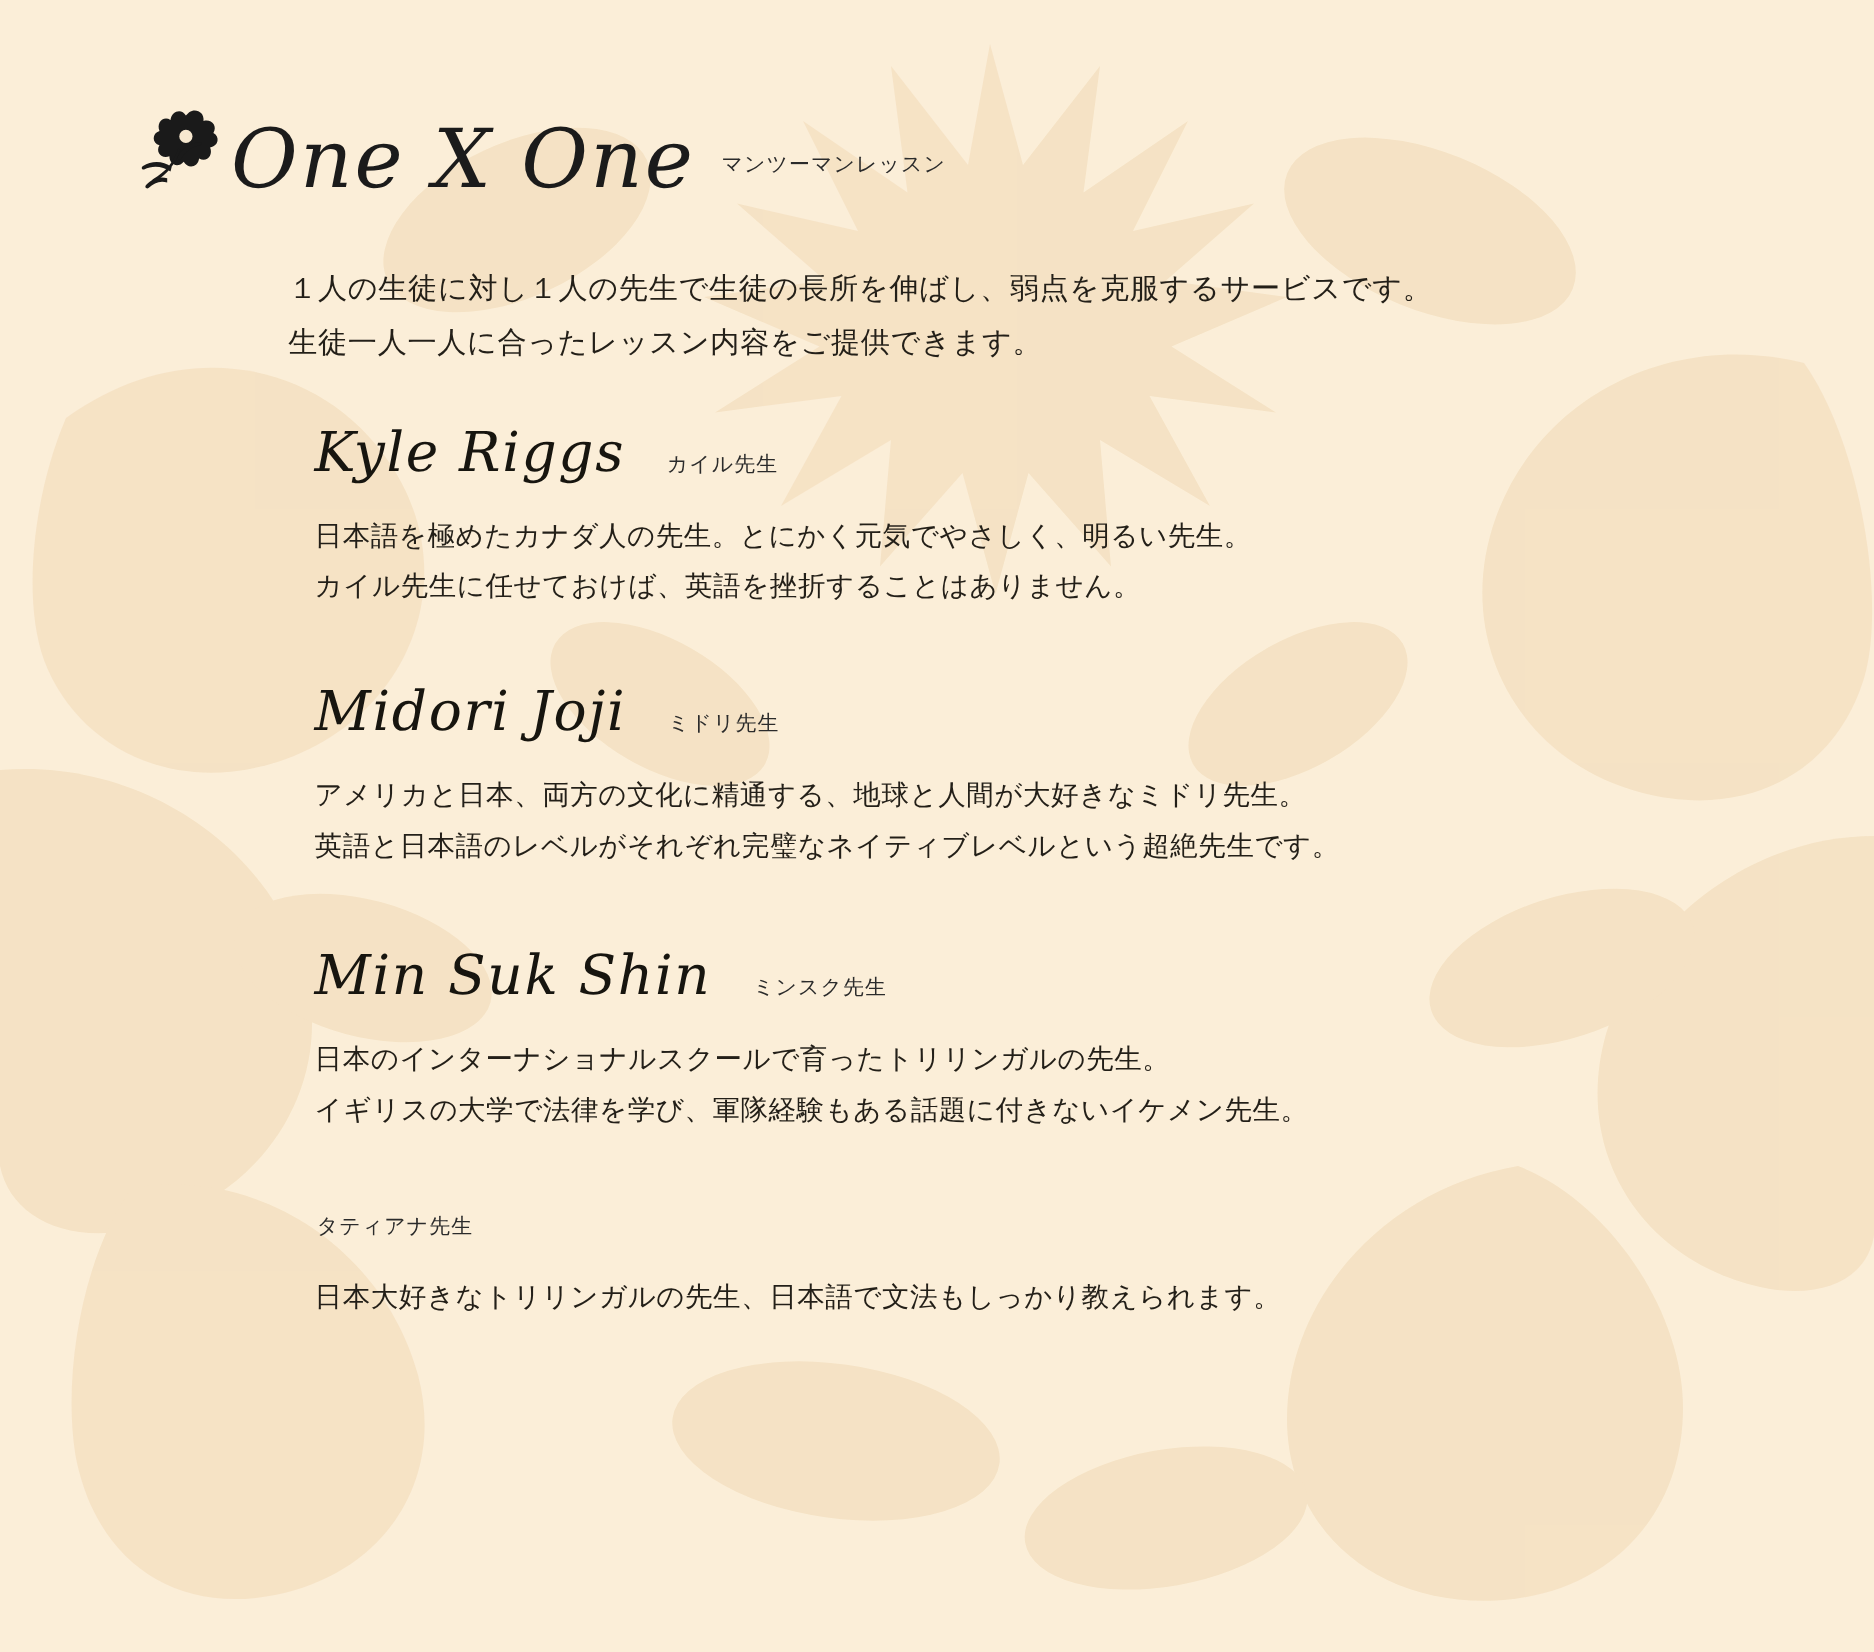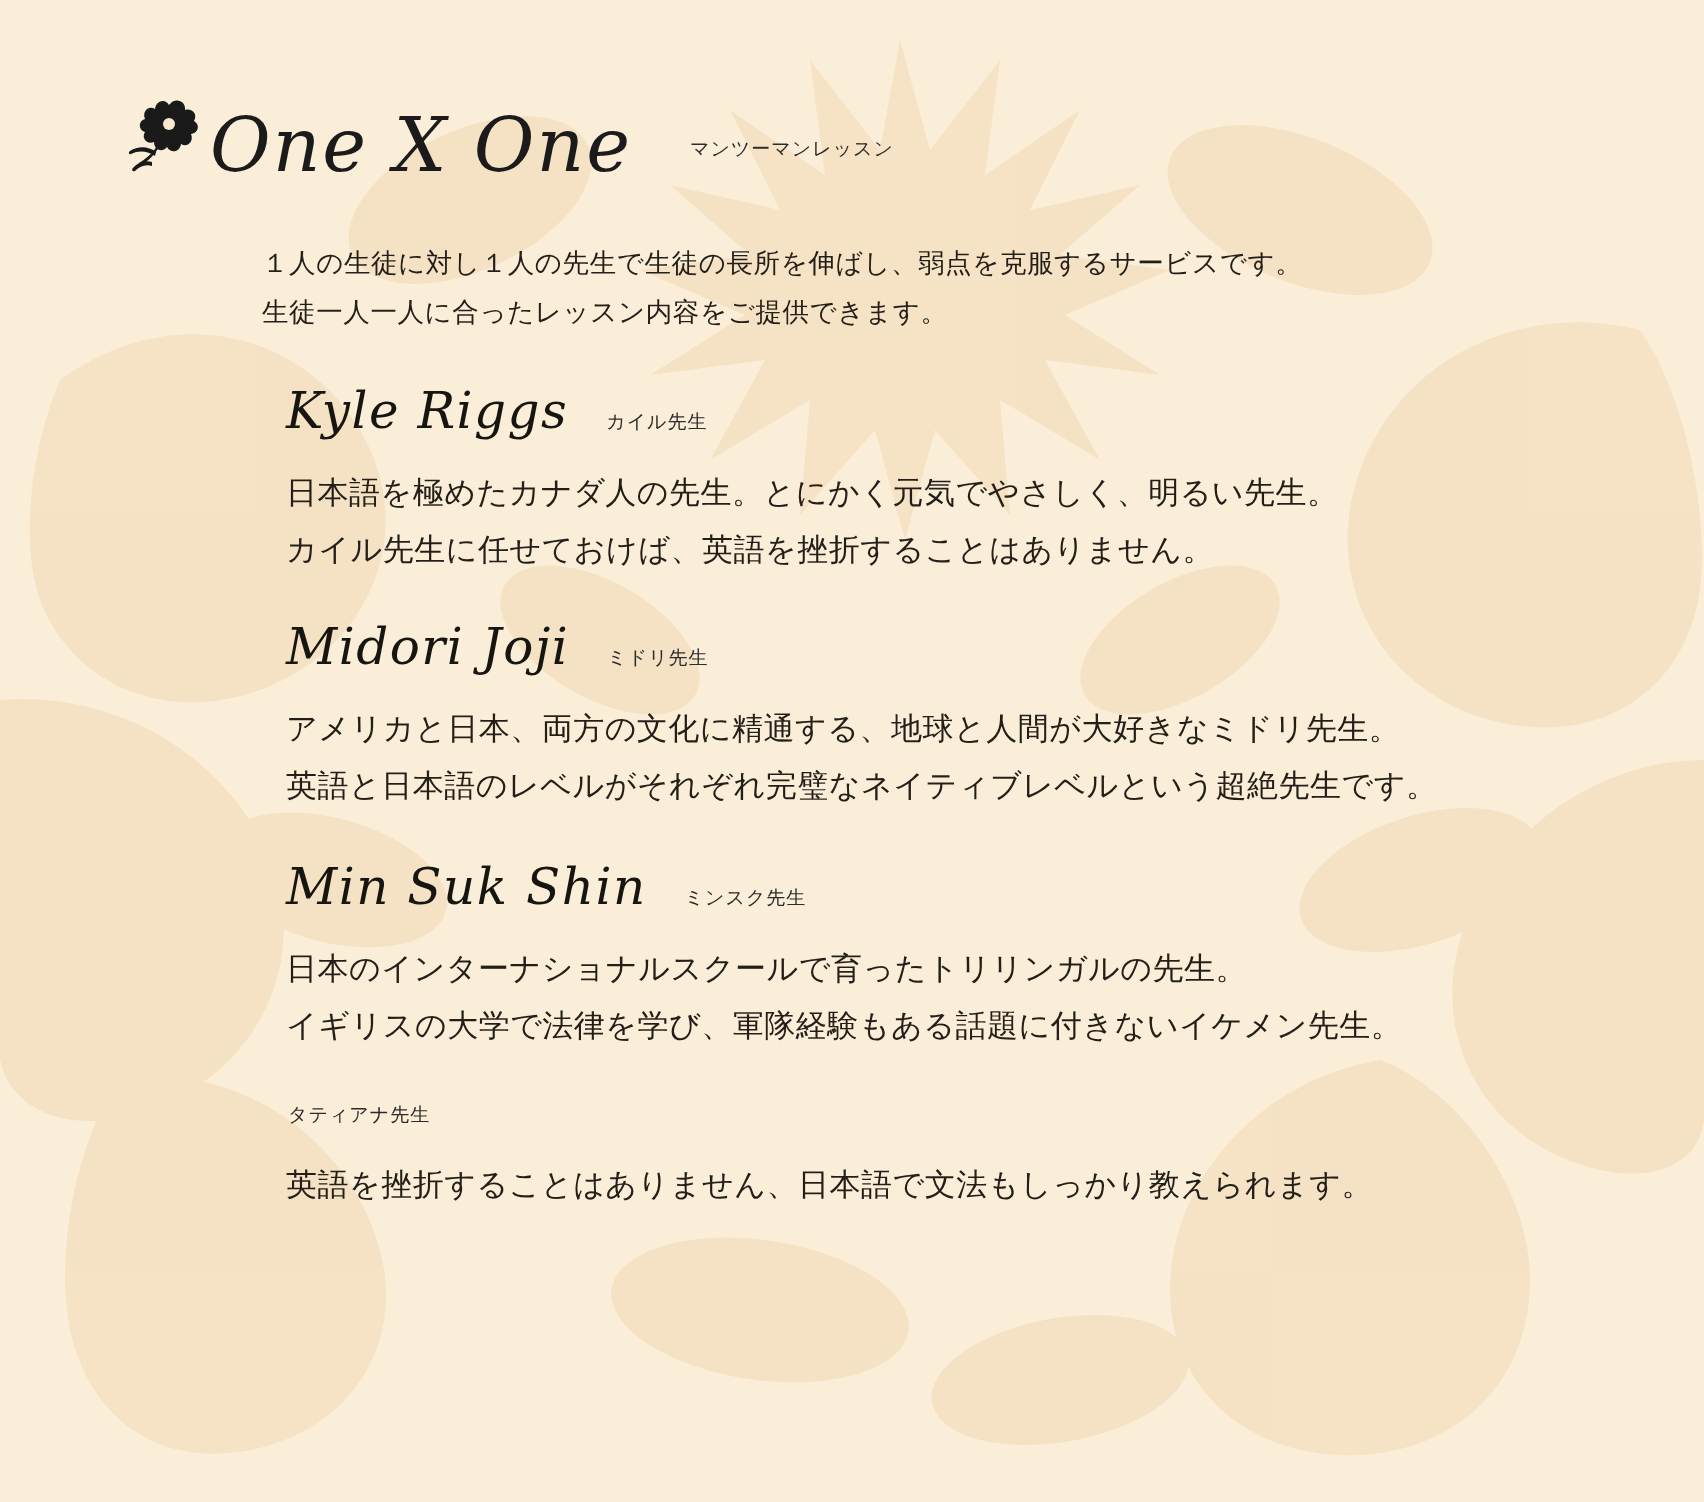--- a/index.html
+++ b/index.html
@@ -55,21 +55,21 @@
     line-height: 0.95;
     color: #1b1b1b;
     letter-spacing: 2px;
     white-space: nowrap;
   }
   .title-sub {
     font-family: "DejaVu Sans", "Liberation Sans", sans-serif;
     font-size: 19px;
     letter-spacing: 1px;
     color: #2b2b2b;
-    margin-left: 58px;
+    margin-left: 24px;
     margin-bottom: 18px;
     white-space: nowrap;
   }
 
   
   .intro {
     position: absolute;
     left: 262px;
     top: 238px;
     font-family: "DejaVu Serif", "Liberation Serif", serif;
@@ -103,21 +103,21 @@
     font-family: "DejaVu Sans", "Liberation Sans", sans-serif;
     font-size: 19px;
     letter-spacing: 1px;
     color: #2b2b2b;
     margin-left: 38px;
   }
   .teacher-desc {
     margin-top: 28px;
     margin-left: 36px;
     font-family: "DejaVu Serif", "Liberation Serif", serif;
-    font-size: 31px;
+    font-size: 25px;
     line-height: 1.85;
     color: #231f18;
     letter-spacing: 0.5px;
     white-space: nowrap;
   }
   .teacher-desc div { white-space: nowrap; }
 
   #teacher-0 { top: 386px; }
   #teacher-1 { top: 622px; }
   #teacher-2 { top: 862px; }
@@ -204,17 +204,17 @@
       <div>日本のインターナショナルスクールで育ったトリリンガルの先生。</div>
       <div>イギリスの大学で法律を学び、軍隊経験もある話題に付きないイケメン先生。</div>
     </div>
   </div>
 
   <div class="teacher" id="teacher-3">
     <div class="teacher-head">
       <span class="teacher-name-jp">タティアナ先生</span>
     </div>
     <div class="teacher-desc">
-      <div>英語を挫折することはありません、日本語で文法もしっかり教えられます。</div>
+      <div>日本大好きなトリリンガルの先生、日本語で文法もしっかり教えられます。</div>
     </div>
   </div>
 
 </div>
 
 </body></html>

